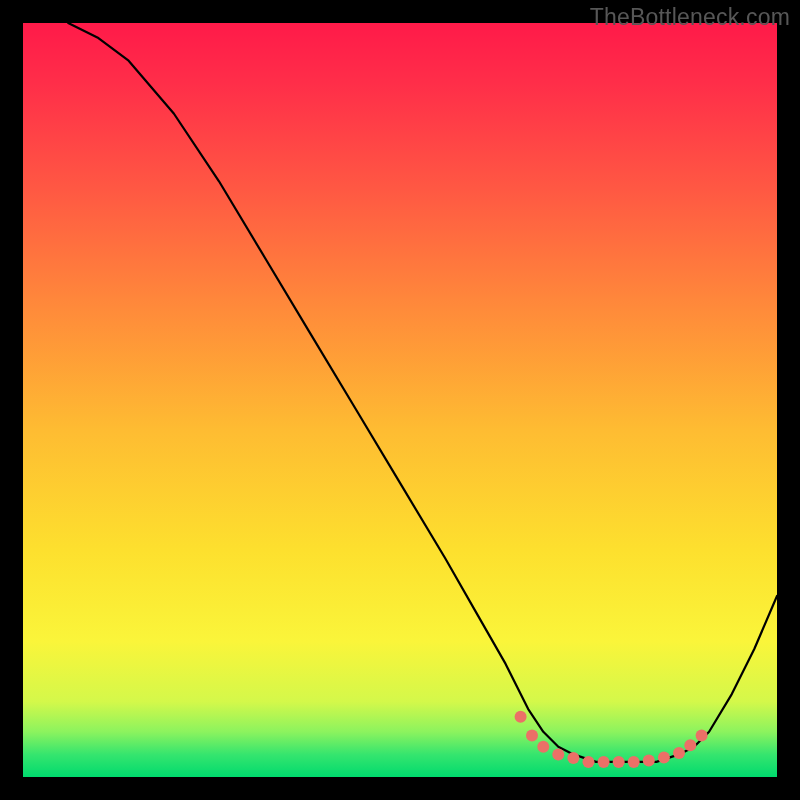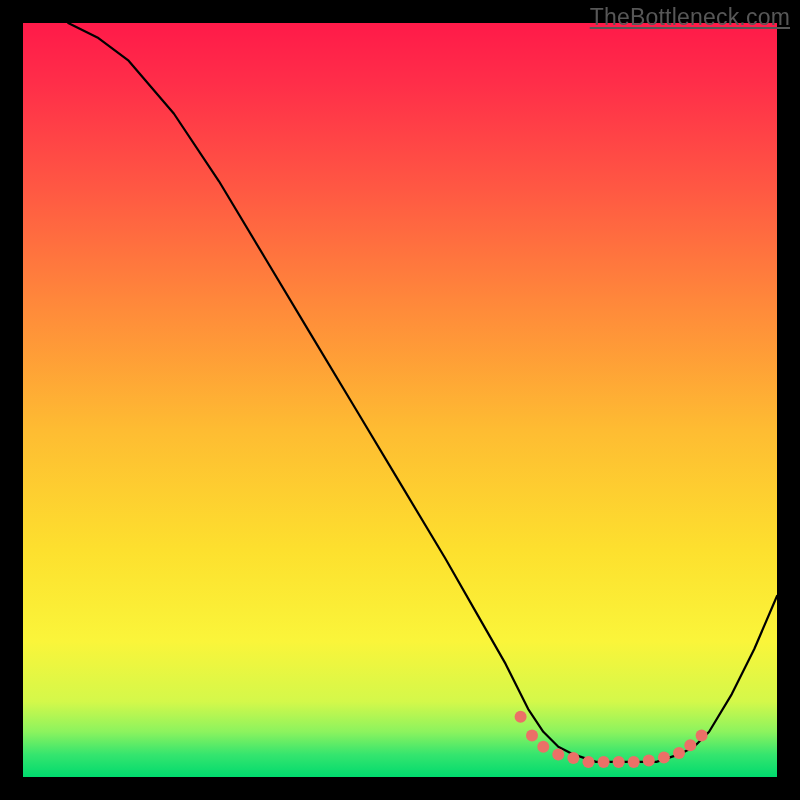--- a/index.html
+++ b/index.html
@@ -19,21 +19,20 @@
   }
   .watermark {
     position: absolute;
     top: 4px;
     right: 10px;
     color: #575757;
     font-size: 23px;
     font-weight: 500;
     letter-spacing: 0.2px;
     z-index: 10;
-    text-decoration: underline;
   }
   .plot {
     position: absolute;
     left: 23px;
     top: 23px;
     width: 754px;
     height: 754px;
     
     background: linear-gradient(
       to bottom,

